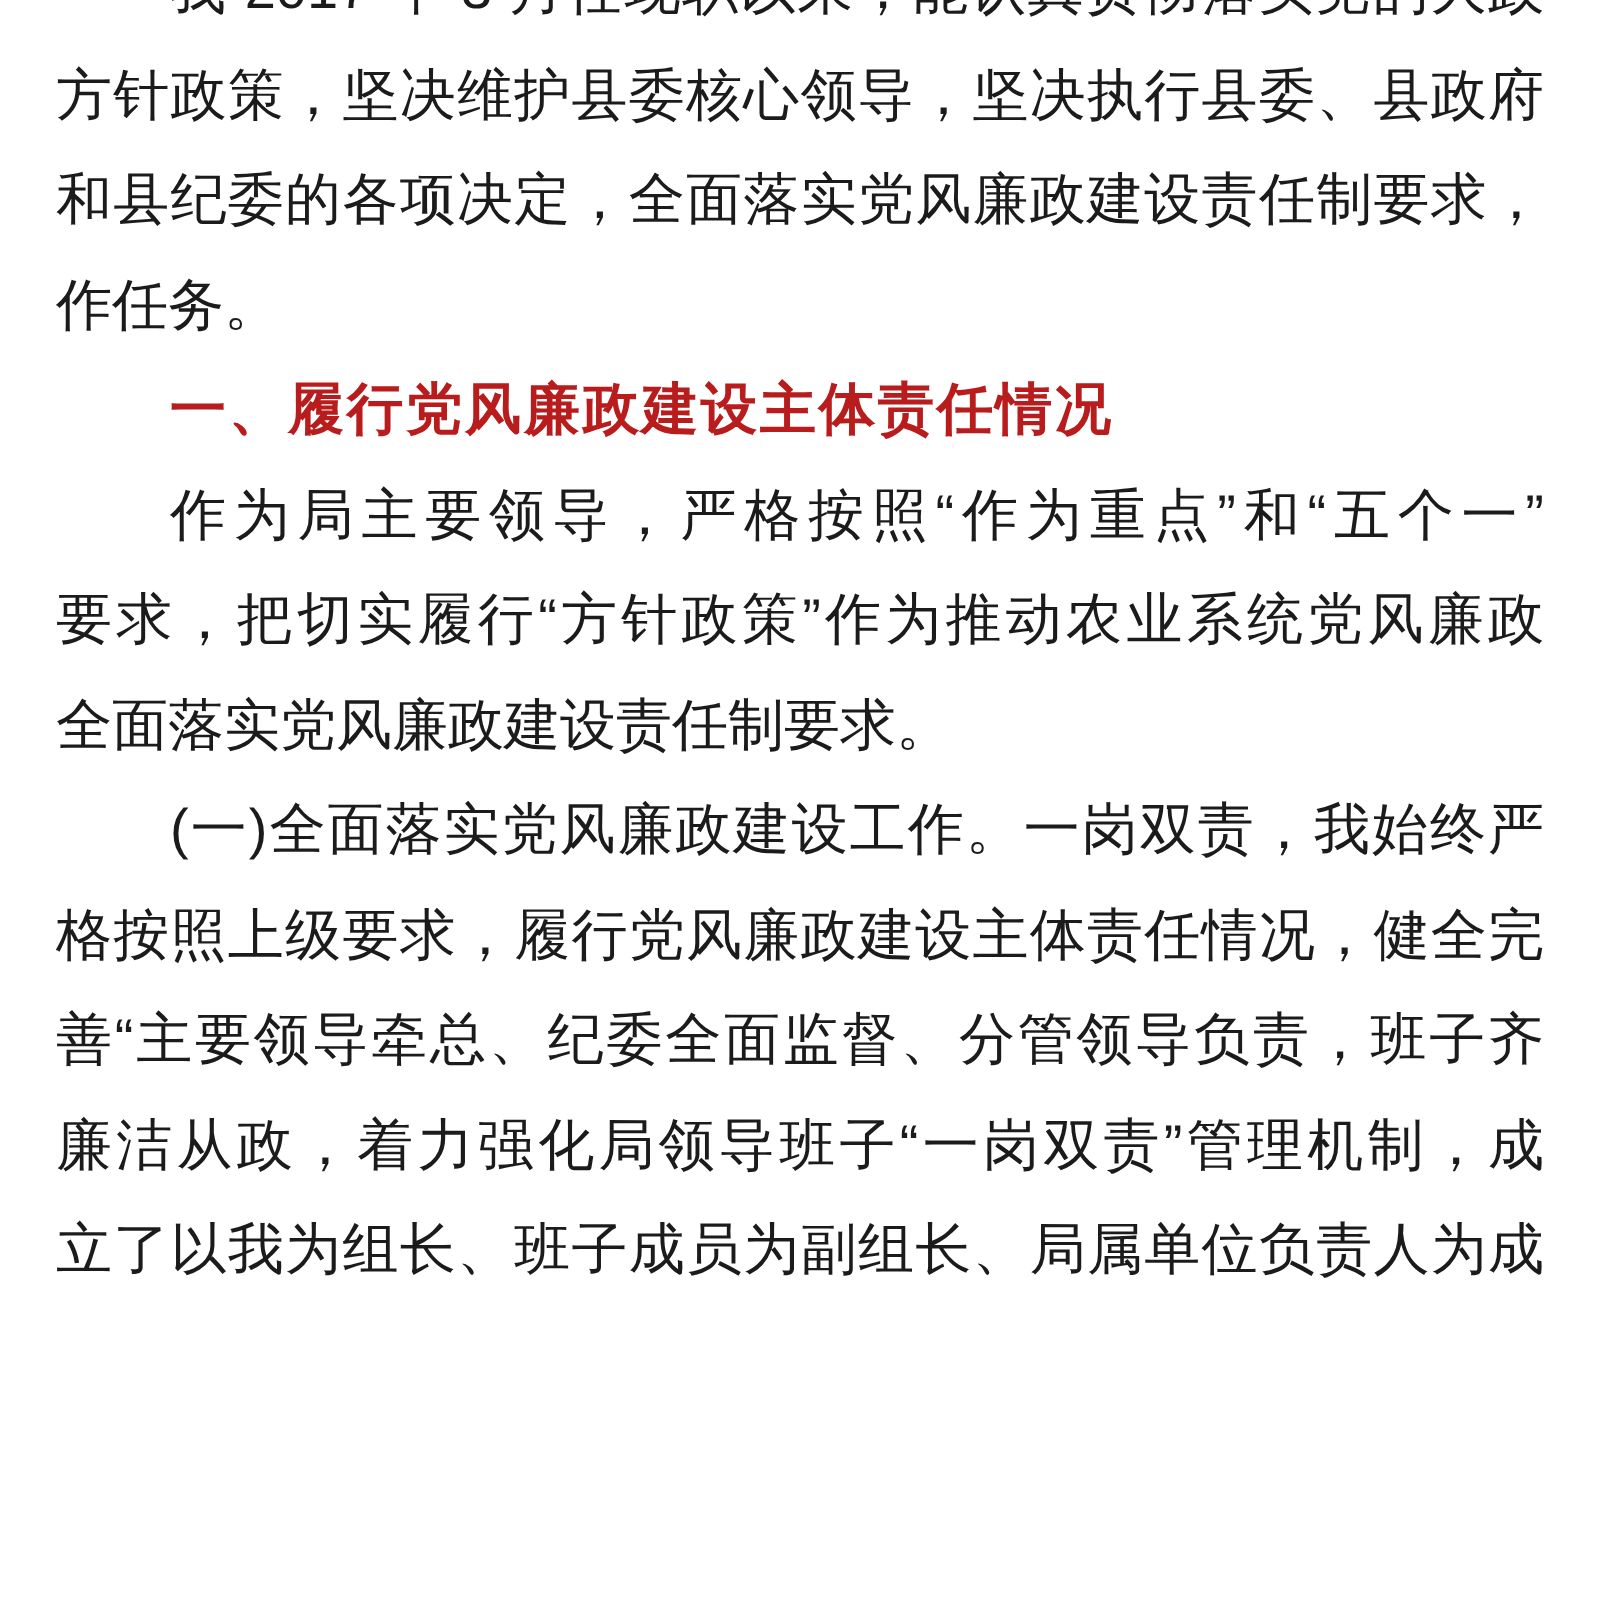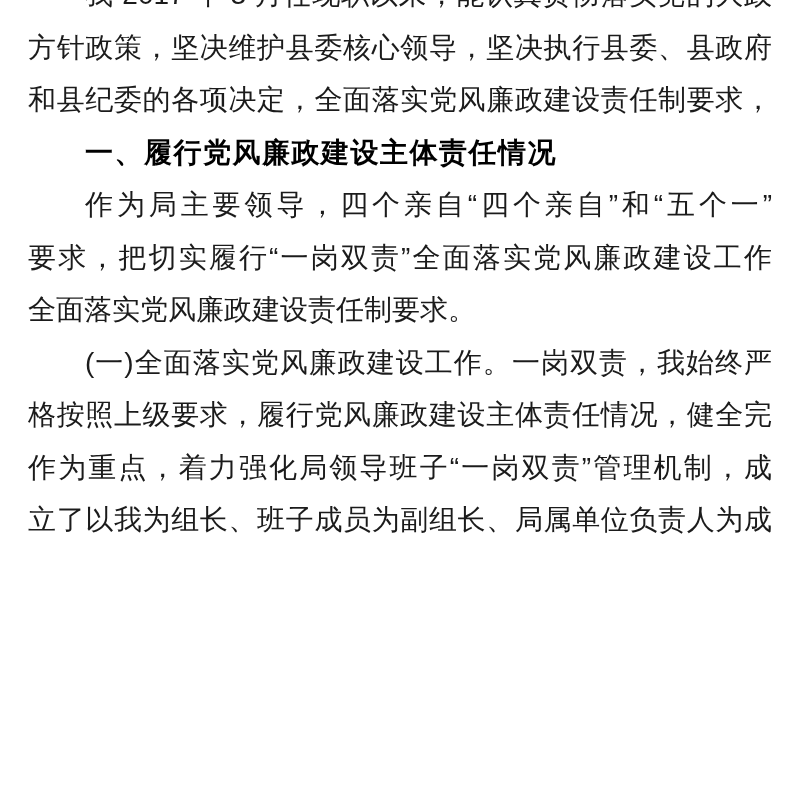--- a/index.html
+++ b/index.html
@@ -33,33 +33,35 @@
     text-align-last: justify;
     -moz-text-align-last: justify;
     text-justify: inter-character;
   }
   .indent {
     text-indent: 57px;
   }
   .heading {
     font-weight: 700;
     letter-spacing: 1.5px;
-    color: #000000;
+    color: #b91c1c;
   }
 </style>
 </head>
 <body>
 
 <div class="page">
   <div class="textblock">
     <div class="ln j indent">我 2017 年 3 月任现职以来，能认真贯彻落实党的大政</div>
     <div class="ln j">方针政策，坚决维护县委核心领导，坚决执行县委、县政府</div>
     <div class="ln j">和县纪委的各项决定，全面落实党风廉政建设责任制要求，</div>
+    <div class="ln">作任务。</div>
     <div class="ln indent heading">一、履行党风廉政建设主体责任情况</div>
-    <div class="ln j indent">作为局主要领导，四个亲自“四个亲自”和“五个一”</div>
-    <div class="ln j">要求，把切实履行“一岗双责”全面落实党风廉政建设工作</div>
+    <div class="ln j indent">作为局主要领导，严格按照“作为重点”和“五个一”</div>
+    <div class="ln j">要求，把切实履行“方针政策”作为推动农业系统党风廉政</div>
     <div class="ln">全面落实党风廉政建设责任制要求。</div>
     <div class="ln j indent">(一)全面落实党风廉政建设工作。一岗双责，我始终严</div>
     <div class="ln j">格按照上级要求，履行党风廉政建设主体责任情况，健全完</div>
-    <div class="ln j">作为重点，着力强化局领导班子“一岗双责”管理机制，成</div>
+    <div class="ln j">善“主要领导牵总、纪委全面监督、分管领导负责，班子齐</div>
+    <div class="ln j">廉洁从政，着力强化局领导班子“一岗双责”管理机制，成</div>
     <div class="ln j">立了以我为组长、班子成员为副组长、局属单位负责人为成</div>
   </div>
 </div>
 
 </body></html>

